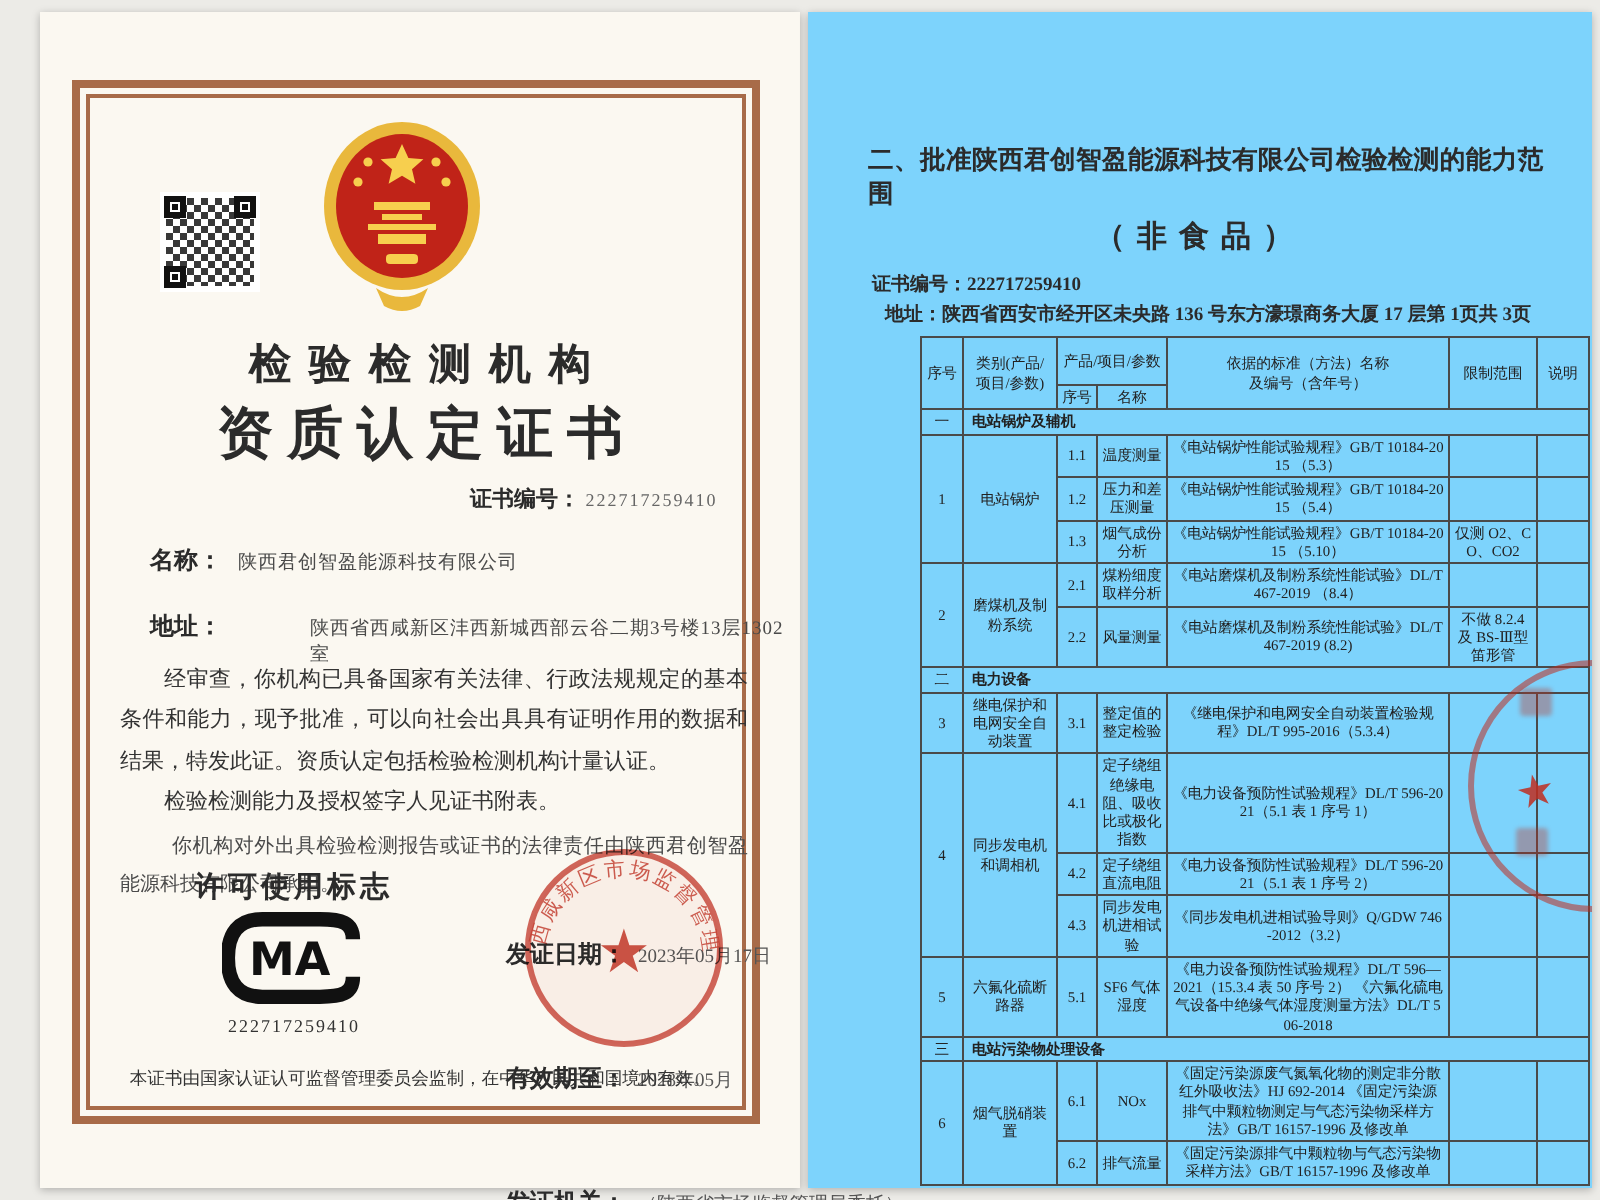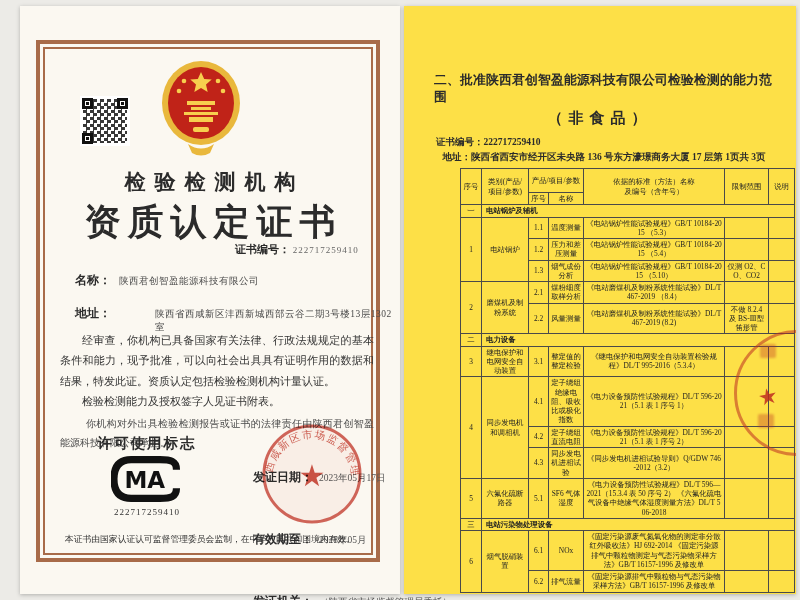--- a/index.html
+++ b/index.html
@@ -13,21 +13,21 @@
   .qr{position:absolute;left:60px;top:90px;width:46px;height:46px;background:#fff;padding:2px;}
   .qr-fill{position:absolute;inset:3px;
      background-image:conic-gradient(#222 25%,transparent 0 50%,#222 0 75%,transparent 0);
      background-size:7px 7px;opacity:.9;}
   .finder{position:absolute;width:11px;height:11px;border:3px solid #111;background:#fff;box-sizing:border-box;}
   .finder::after{content:"";position:absolute;inset:1px;background:#111;}
   .f-tl{left:2px;top:2px}.f-tr{right:2px;top:2px}.f-bl{left:2px;bottom:2px}
   .emblem{position:absolute;left:138px;top:52px;}
   .t1{position:absolute;left:0;width:100%;top:162px;text-align:center;font-size:21px;font-weight:bold;
       letter-spacing:9px;text-indent:9px;}
-  .t2{position:absolute;left:0;width:100%;top:192px;text-align:center;font-size:36px;font-weight:bold;
+  .t2{position:absolute;left:0;width:100%;top:192px;text-align:center;font-size:28px;font-weight:bold;
       letter-spacing:7px;text-indent:7px;}
   .certno-row{position:absolute;left:215px;top:236px;font-size:11px;}
   .certno-row .lbl{font-weight:bold;}
   .certno-row .val{font-size:9px;color:#666;letter-spacing:1px;}
   .field{position:absolute;left:55px;font-size:12px;display:flex;gap:8px;align-items:baseline;}
   .field .lbl{font-weight:bold;white-space:nowrap;}
   .field .val{font-size:9.5px;color:#4a4a4a;letter-spacing:.5px;}
   .f-name{top:266px;} .f-addr{top:299px;gap:44px;}
   .bodytext{position:absolute;left:40px;right:26px;top:324px;font-size:11px;line-height:1.85;color:#333;}
   .bodytext p{margin:0;text-indent:2em;text-align:justify;}
@@ -36,21 +36,21 @@
   .mark-label{font-size:14.5px;font-weight:bold;letter-spacing:2px;}
   .cma-num{font-size:9px;letter-spacing:1px;color:#333;margin-top:1px;}
   .issue-rows{position:absolute;left:233px;top:430px;font-size:12px;}
   .issue-rows .irow{margin-bottom:12px;display:flex;gap:6px;align-items:baseline;}
   .issue-rows .lbl{font-weight:bold;white-space:nowrap;}
   .issue-rows .val{font-size:9.5px;color:#555;white-space:nowrap;margin-top:36px;}
   .issuer-note{font-size:8px;color:#444;}
   .stamp{position:absolute;left:240px;top:416px;mix-blend-mode:multiply;opacity:.92;}
   .cert-footer{position:absolute;left:0;width:100%;top:528px;text-align:center;font-size:8.8px;color:#333;}
   
-  .page.right{left:404px;top:6px;width:392px;height:588px;background:#fde047;overflow:hidden;}
+  .page.right{left:404px;top:6px;width:392px;height:588px;background:#7dd3fc;overflow:hidden;}
   .r-head{margin:66px 24px 0 30px;font-size:12.8px;font-weight:bold;letter-spacing:.2px;}
   .r-sub{text-align:center;font-size:15px;font-weight:bold;letter-spacing:6px;margin-top:3px;}
   .r-certno{margin:8px 0 0 32px;font-size:9.5px;font-weight:bold;}
   .r-addr-row{margin:2px 24px 4px 32px;font-size:9.5px;font-weight:bold;display:flex;justify-content:center;}
   .captable{border-collapse:collapse;table-layout:fixed;width:334px;margin-left:56px;
             font-size:7.4px;line-height:1.25;color:#222;}
   .captable td,.captable th{border:1px solid #4a4a4a;padding:1px 2px;text-align:center;
             vertical-align:middle;font-weight:normal;word-break:break-all;}
   .captable th{white-space:pre-line;font-size:7.4px;}
   .captable .sec{text-align:left;padding-left:4px;font-weight:bold;}

